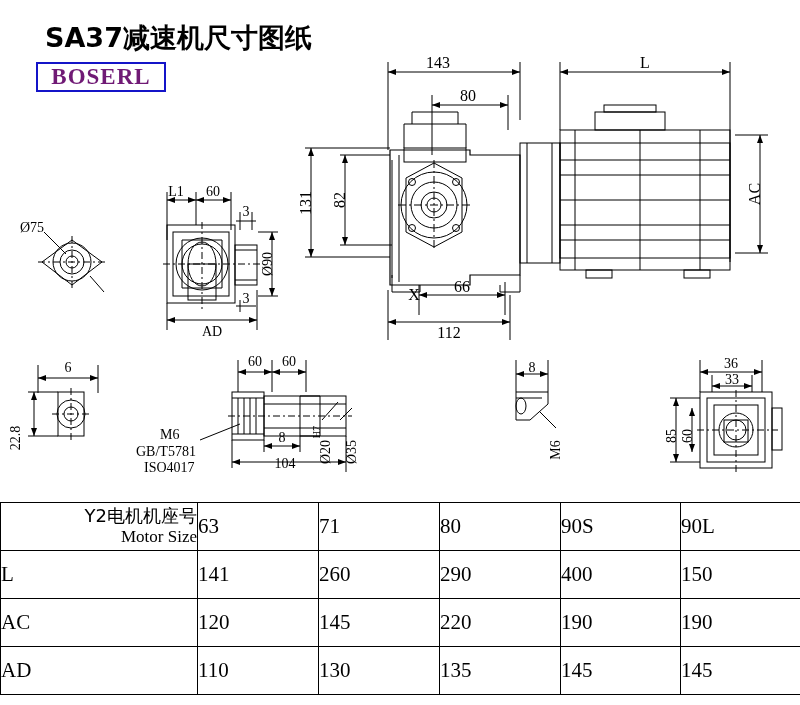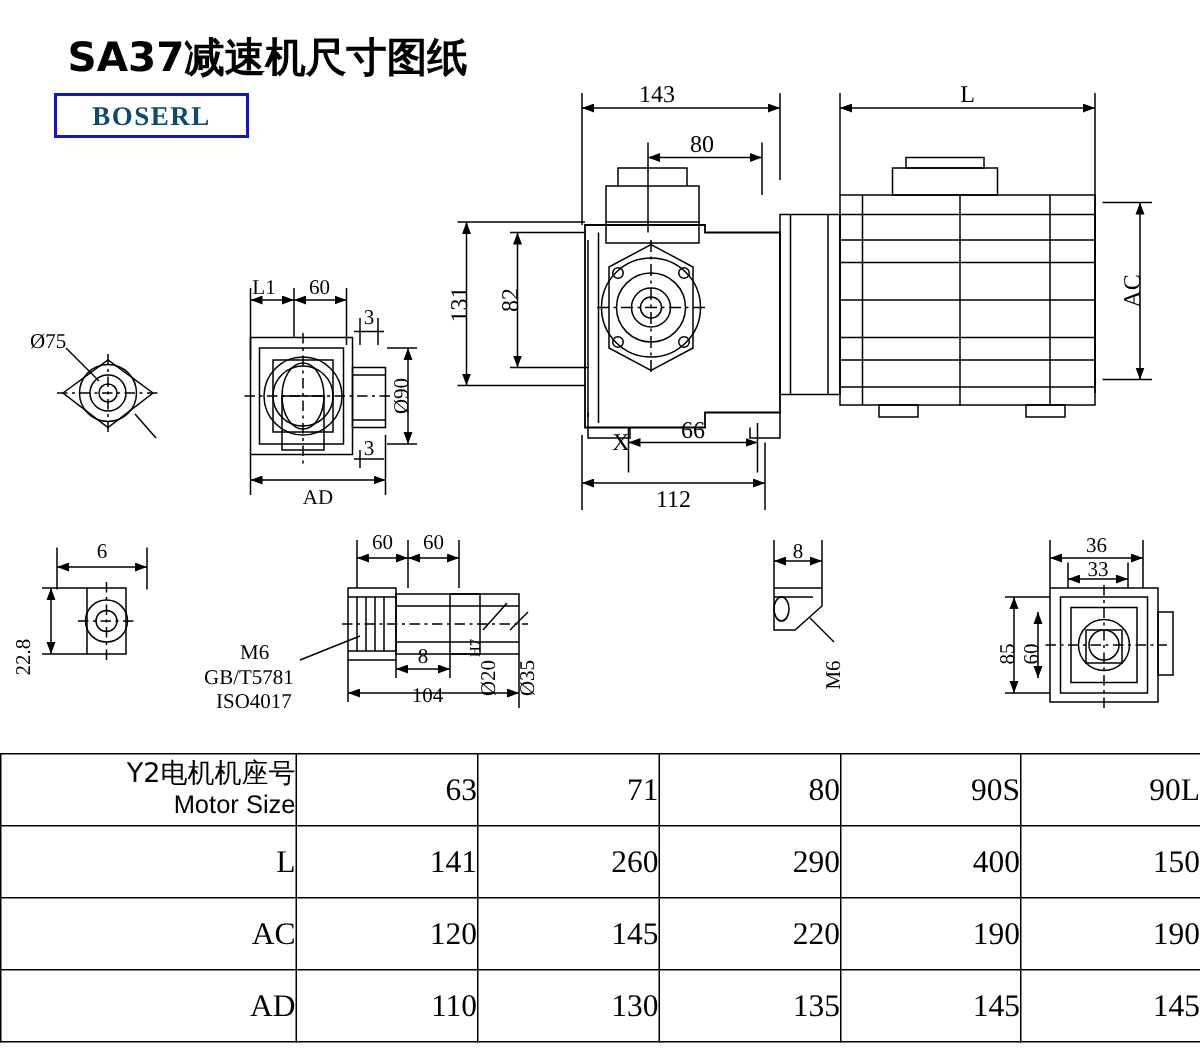--- a/index.html
+++ b/index.html
@@ -36,22 +36,22 @@
     top: 62px;
     width: 130px;
     height: 30px;
     border: 2px solid #1414c8;
     box-sizing: border-box;
     display: flex;
     align-items: center;
     justify-content: center;
   }
   .logo-text {
-    color: #0c4a6e;
-    font-size: 18px;
+    color: #701a75;
+    font-size: 23px;
     font-weight: bold;
     font-family: "Liberation Serif", serif;
     letter-spacing: 1px;
   }
   svg.draw {
     position: absolute;
     left: 0; top: 0;
     width: 800px;
     height: 705px;
   }
@@ -59,40 +59,40 @@
   .spec-table {
     position: absolute;
     left: 0px;
     top: 502px;
     width: 800px;
     border-collapse: collapse;
     table-layout: fixed;
   }
   .spec-table td {
     border: 1px solid #000;
-    text-align: right;
+    text-align: left;
     font-size: 21px;
     font-family: "Liberation Serif", serif;
     height: 47px;
     padding: 0;
   }
   .spec-table td.head-cell {
     font-size: 18px;
     line-height: 1.15;
     text-align: right;
     padding-left: 4px;
   }
   .spec-table td.rowlabel {
     font-size: 21px;
   }
   .cjk {
     font-family: "DejaVu Sans", sans-serif;
   }
   .mono {
-    font-family: Liberation Sans, sans-serif;
+    font-family: Liberation Serif, serif;
     font-size: 17px;
   }
 </style>
 </head>
 <body>
 
 <div id="root">
 
   <div class="title cjk">SA37减速机尺寸图纸</div>
 

